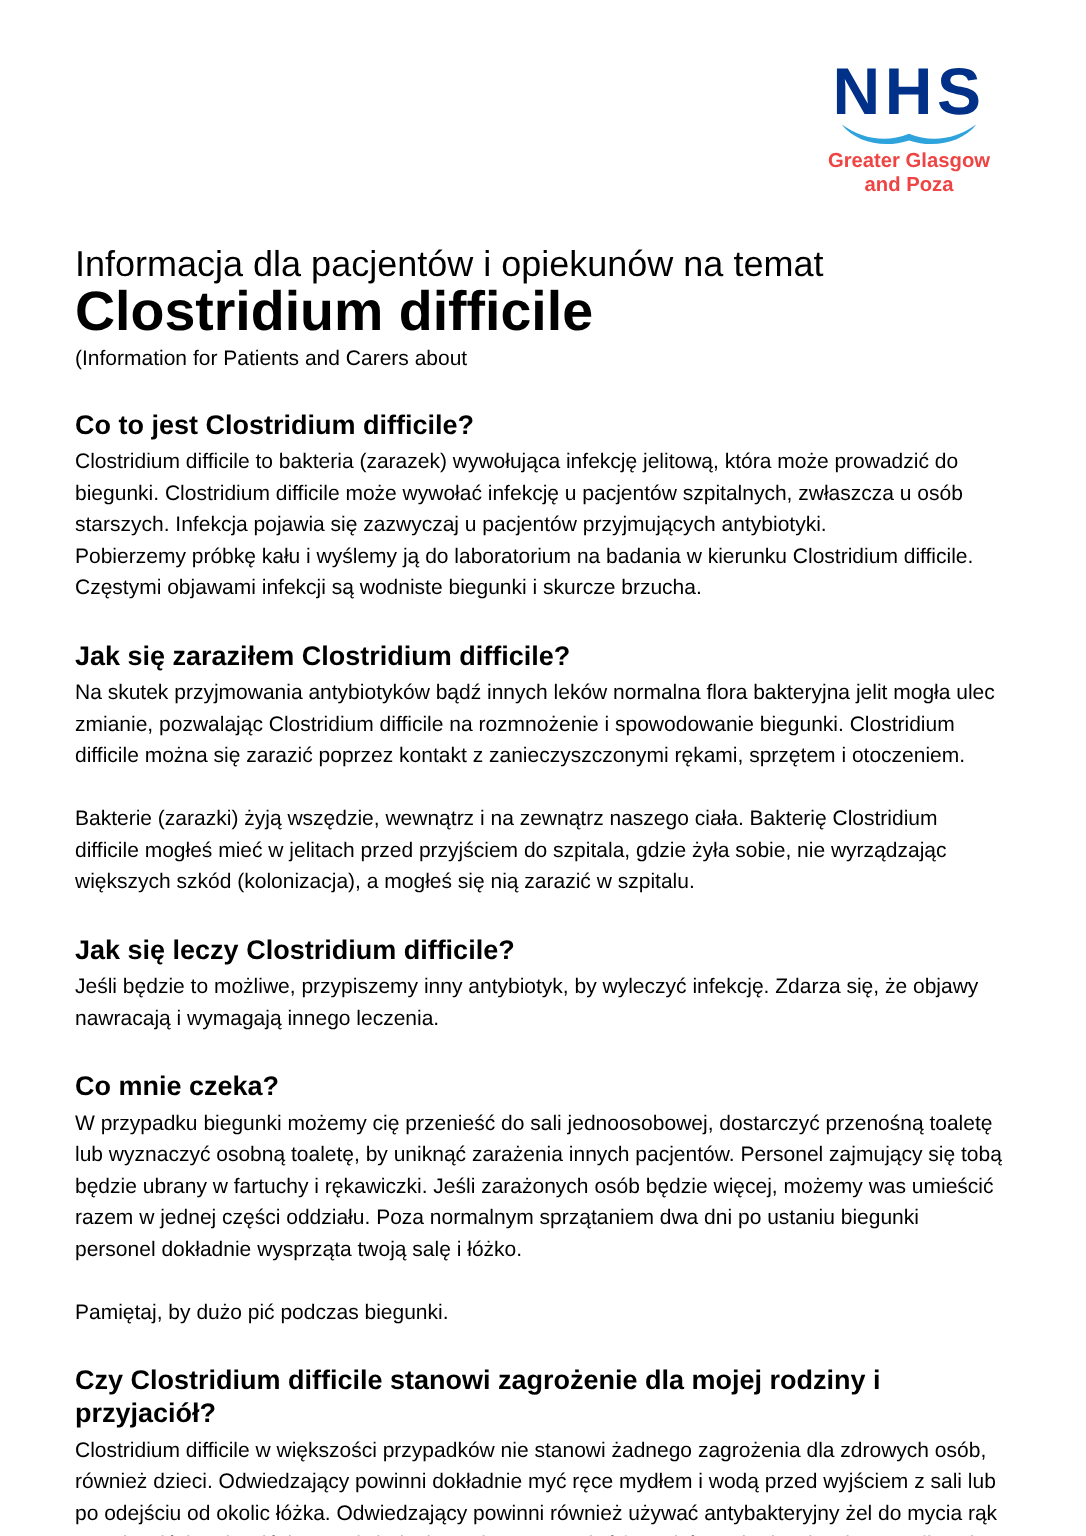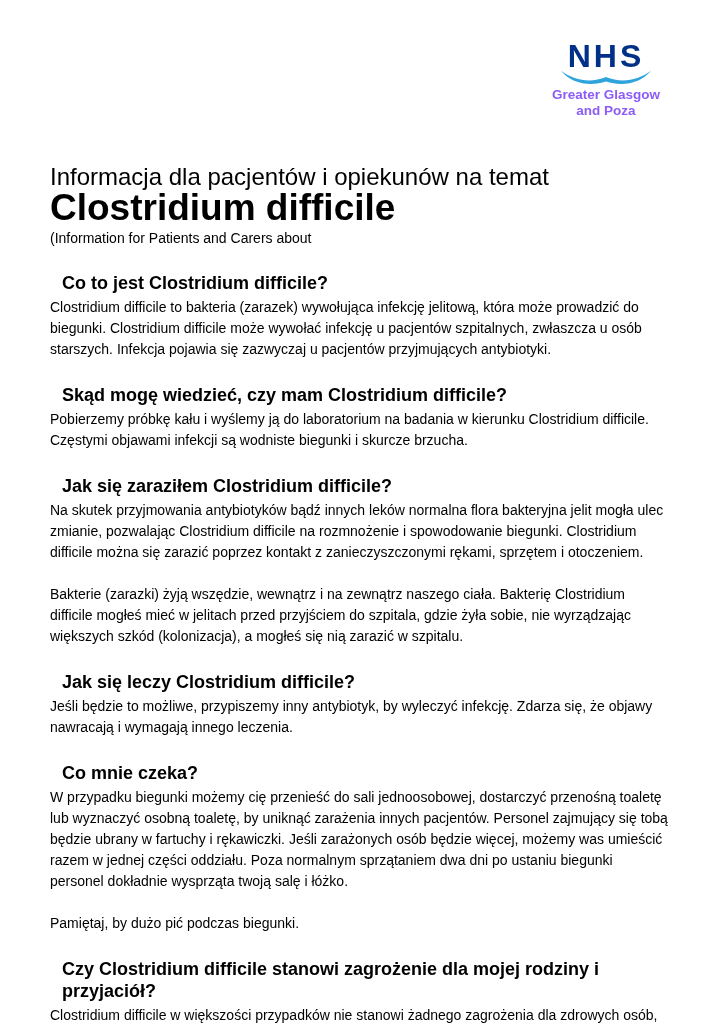--- a/index.html
+++ b/index.html
@@ -9,30 +9,30 @@
     font-family:"Liberation Sans", sans-serif;
     color:#000000;
     position:relative;
     overflow:hidden;
   }
   .logo {
     position:absolute; top:40px; right:42px; width:152px;
     text-align:center; color:#003087;
   }
   .nhs-word {
-    font-size:32px; font-weight:bold; letter-spacing:3px;
+    font-size:44px; font-weight:bold; letter-spacing:3px;
     line-height:1; color:#003087;
   }
   .swoosh { display:block; margin:-3px auto 0; width:102px; height:18px; }
-  .org { font-weight:bold; font-size:13.5px; line-height:16px; color:#8b5cf6; }
+  .org { font-weight:bold; font-size:13.5px; line-height:16px; color:#ef4444; }
   .content { position:absolute; left:50px; top:116px; width:618px; }
   .supertitle { font-size:24px; line-height:26px;margin-top:48px; }
   h1.title { font-size:37px; line-height:34px; margin:1px 0 4px 0; font-weight:bold; }
   .subtitle { font-size:14px; line-height:19px; }
-  h2.sec { font-size:18px; line-height:22px; margin:24px 0 3px 12px; font-weight:bold; }
+  h2.sec { font-size:18px; line-height:22px; margin:24px 0 3px 0; font-weight:bold; }
   p.body { font-size:14px; line-height:21px; margin:0 0 21px 0; }
   p.body:last-child { margin-bottom:0; }
 </style>
 </head>
 <body>
 
 <div class="doc">
 
   <div class="logo">
     <div class="nhs-word">NHS</div>
@@ -47,21 +47,20 @@
     <div class="supertitle">Informacja dla pacjentów i opiekunów na temat</div>
     <h1 class="title">Clostridium difficile</h1>
     <div class="subtitle">(Information for Patients and Carers about</div>
 
     <section>
       <h2 class="sec">Co to jest Clostridium difficile?</h2>
       <p class="body">Clostridium difficile to bakteria (zarazek) wywołująca infekcję jelitową, która może prowadzić do biegunki. Clostridium difficile może wywołać infekcję u pacjentów szpitalnych, zwłaszcza u osób starszych. Infekcja pojawia się zazwyczaj u pacjentów przyjmujących antybiotyki.</p>
     </section>
 
     <section>
-      <h2 class="sec">Skąd mogę wiedzieć, czy mam Clostridium difficile?</h2>
       <p class="body">Pobierzemy próbkę kału i wyślemy ją do laboratorium na badania w kierunku Clostridium difficile. Częstymi objawami infekcji są wodniste biegunki i skurcze brzucha.</p>
     </section>
 
     <section>
       <h2 class="sec">Jak się zaraziłem Clostridium difficile?</h2>
       <p class="body">Na skutek przyjmowania antybiotyków bądź innych leków normalna flora bakteryjna jelit mogła ulec zmianie, pozwalając Clostridium difficile na rozmnożenie i spowodowanie biegunki. Clostridium difficile można się zarazić poprzez kontakt z zanieczyszczonymi rękami, sprzętem i otoczeniem.</p>
       <p class="body">Bakterie (zarazki) żyją wszędzie, wewnątrz i na zewnątrz naszego ciała. Bakterię Clostridium difficile mogłeś mieć w jelitach przed przyjściem do szpitala, gdzie żyła sobie, nie wyrządzając większych szkód (kolonizacja), a mogłeś się nią zarazić w szpitalu.</p>
     </section>
 
     <section>

